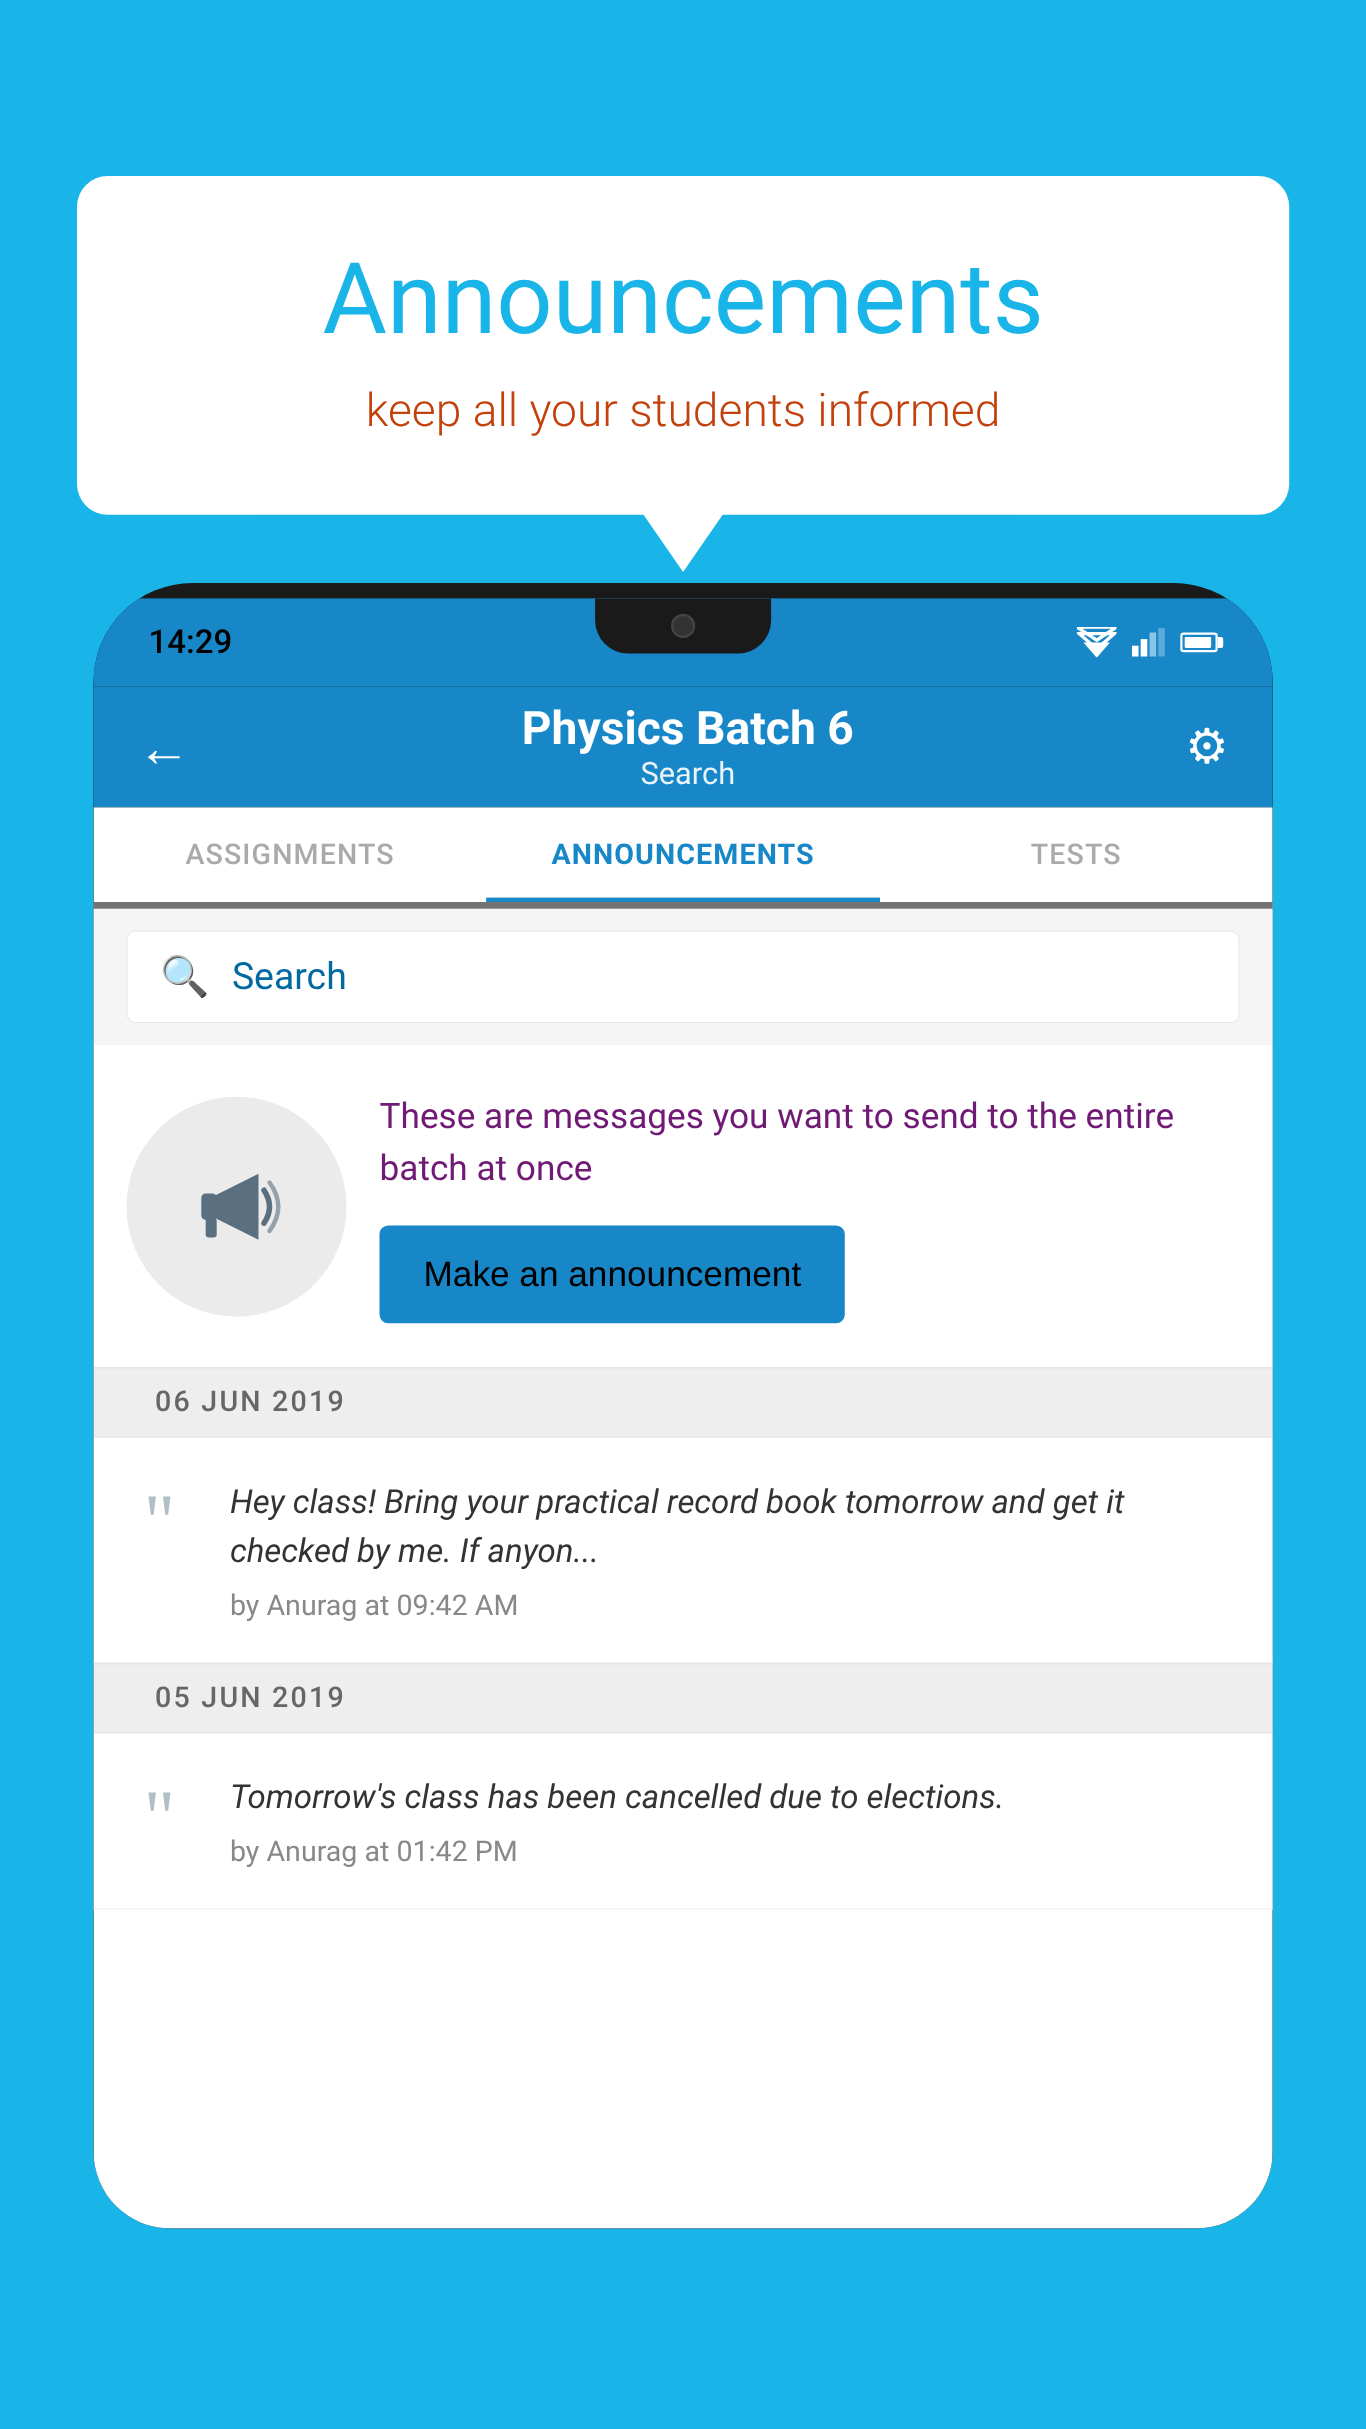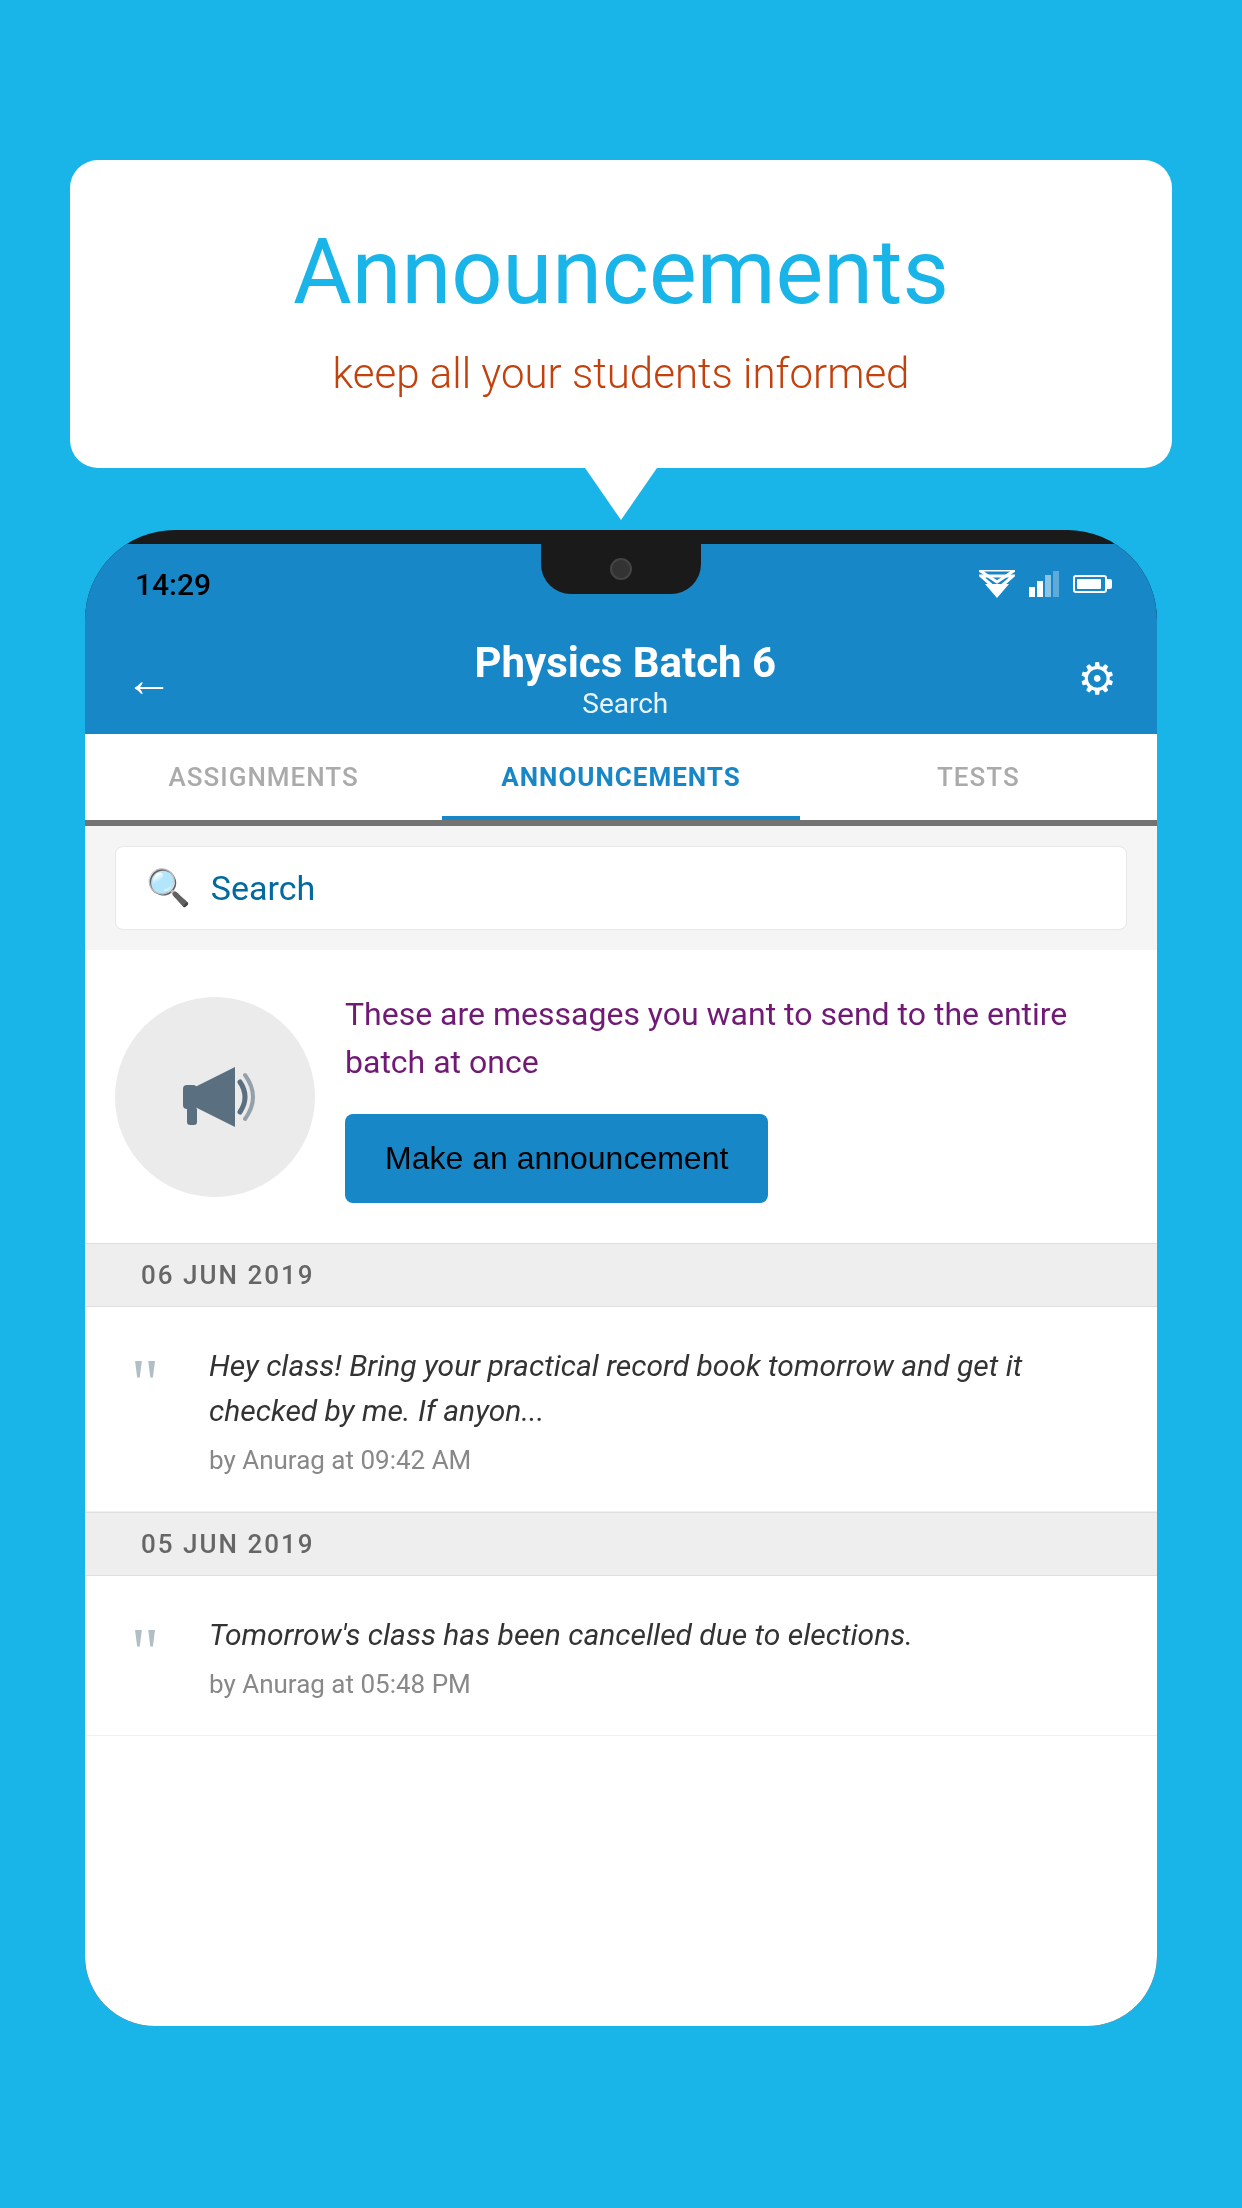--- a/index.html
+++ b/index.html
@@ -455,19 +455,19 @@
       <div class="date-separator">
         <span>05  JUN  2019</span>
       </div>
 
       <div class="announcement-item">
         <div class="quote-icon-container">
           <span class="quote-mark">"</span>
         </div>
         <div class="announcement-content">
           <div class="announcement-text">Tomorrow's class has been cancelled due to elections.</div>
-          <div class="announcement-author">by Anurag at 05:48 PM</div>
+          <div class="announcement-author">by Anurag at 01:42 PM</div>
         </div>
       </div>
 
     </div>
   </div>
 </div>
 
 </body></html>

